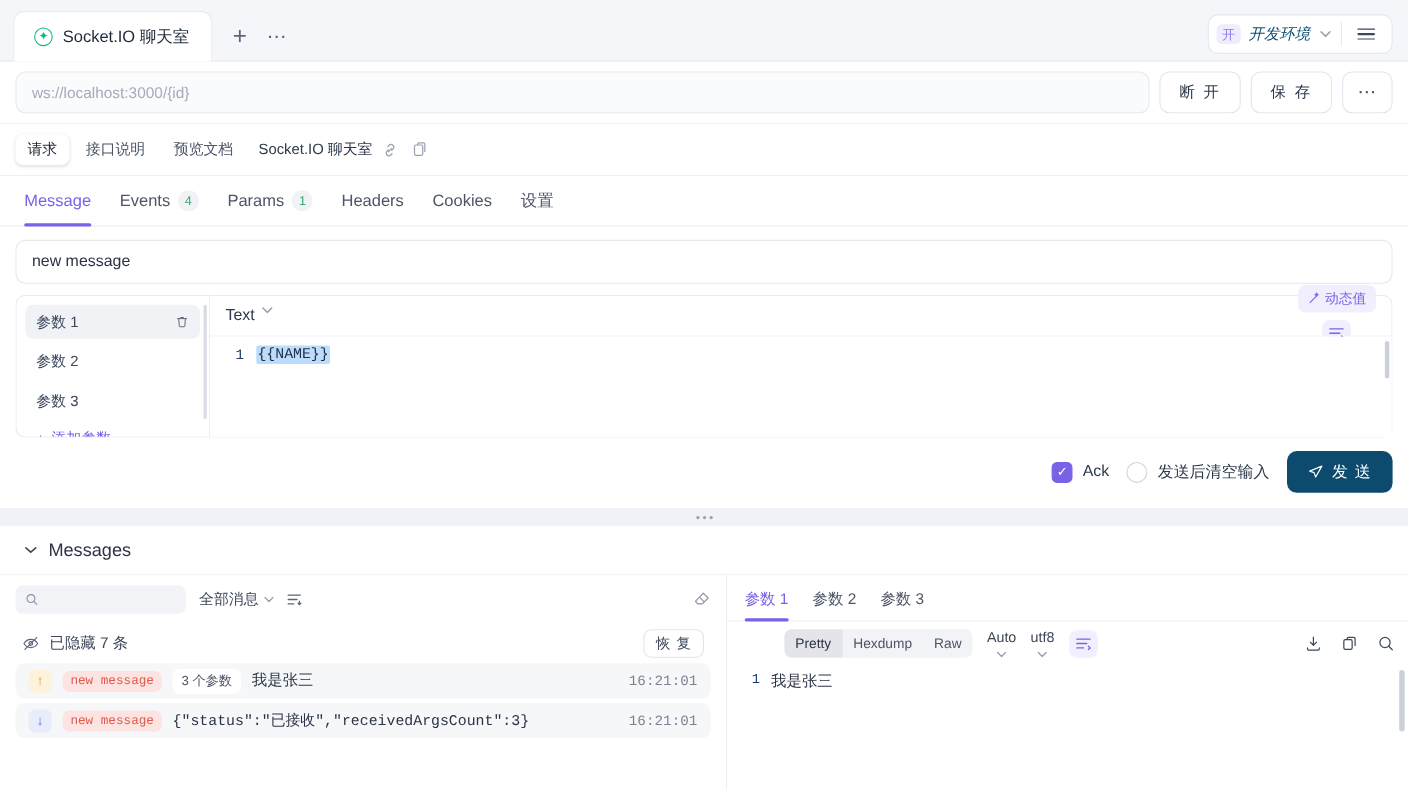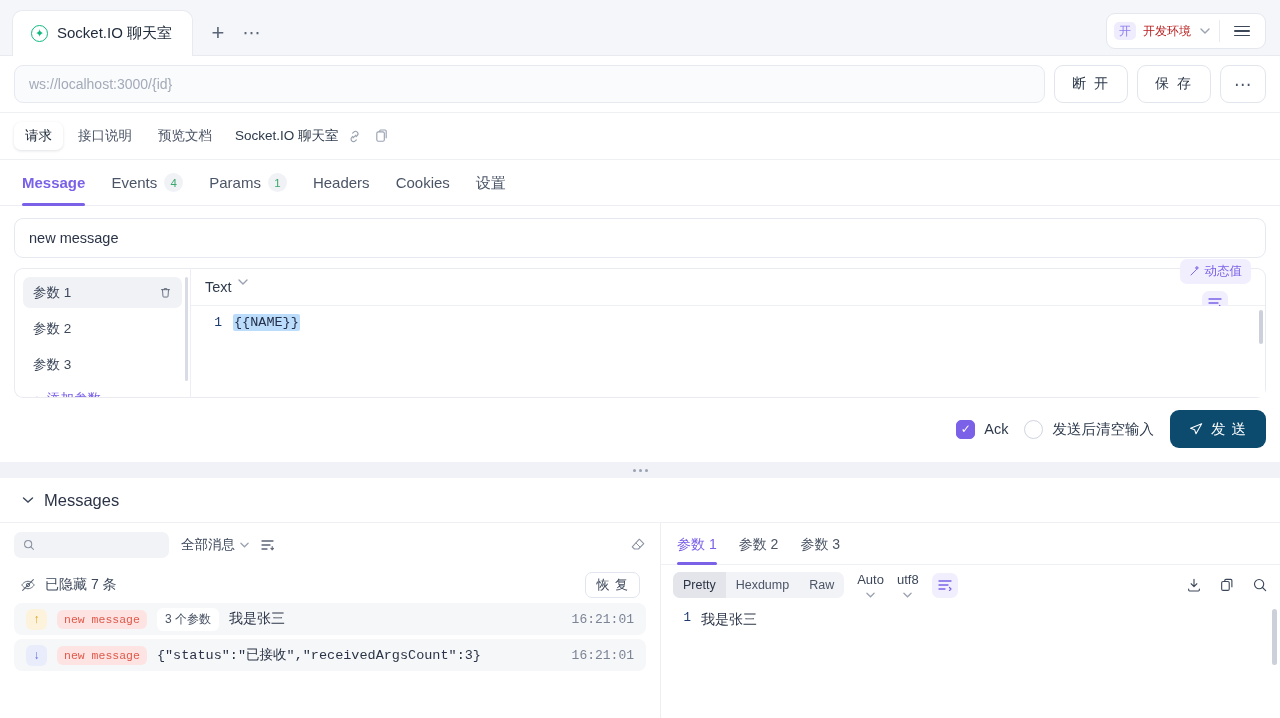--- a/index.html
+++ b/index.html
@@ -41,21 +41,21 @@
   .tabbar-btn.dots { font-size: 18px; letter-spacing:1px; }
   .tabbar-right { margin-left: auto; display: flex; align-items: center; margin-right: 14px; margin-bottom: 7px; }
   .env-box {
     display: flex; align-items: center; background: #fff; border: 1px solid #e4e7ee;
     border-radius: 9px; height: 36px; padding: 0 6px 0 7px; gap:3px;
   }
   .env-chip {
     background: #efecfd; color: #8b7bf0; font-size: 12px; border-radius: 5px;
     padding: 2px 5px; line-height: 1.2;
   }
-  .env-name { font-size: 12px; color: #b91c1c; padding: 0 2px 0 4px; }
+  .env-name { font-size: 14px; color: #0c4a6e; padding: 0 2px 0 4px; font-style: italic; }
   .chev { color: #9aa2b1; font-size: 10px; padding: 0 4px; }
   .env-sep { width:1px; height:22px; background:#e8eaf0; margin:0 2px; }
   .hamburger { display:flex; flex-direction:column; gap:3px; padding: 0 9px; }
   .hamburger i { display:block; width:16px; height:1.6px; background:#3c475a; border-radius:1px; }
 
   
   .urlrow { height: 56px; display: flex; align-items: center; gap: 9px; padding: 0 14px; background:#fff;}
   .urlinput {
     flex: 1; height: 38px; border: 1px solid #e6e9f0; border-radius: 9px;
     background: #fafbfd; display: flex; align-items: center; padding: 0 14px;
@@ -78,21 +78,21 @@
   .docname { font-size: 13.5px; color: #2d3a4b; padding-left: 8px; }
   .docicon { color: #9aa2b1; padding: 0 4px; display:inline-flex;align-items:center; }
 
   
   .maintabs {
     height: 46px; display: flex; align-items: center; gap: 26px; padding: 0 22px;
     border-bottom: 1px solid #eceef3; position: relative;
   }
   .mtab { font-size: 15px; color: #4b5566; display: flex; align-items: center; gap: 7px;
           height: 46px; line-height: 46px; position: relative; }
-  .mtab.active { color: #7b61e8; font-weight: 700; align-items: center; }
+  .mtab.active { color: #7b61e8; font-weight: 400; align-items: center; }
   .mtab.active:after {
     content:""; position: absolute; left: 0; right: 0; bottom: 0; height: 2.5px;
     background: #7b61e8; border-radius: 2px;
   }
   .cbadge {
     min-width: 19px; height: 19px; border-radius: 50%; background: #f0f2f6;
     color: #3aa76d; font-size: 11.5px; display: inline-flex; align-items: center;
     justify-content: center; padding: 0 4px;
   }
 
@@ -181,21 +181,21 @@
   .mtext.cn { font-family: "Liberation Sans","DejaVu Sans",sans-serif; font-size:14px;}
   .mtime { margin-left: auto; font-size: 13px; color: #7b8495; font-family: "Liberation Mono","DejaVu Sans Mono",monospace;}
 
   
   .msgright { flex: 1; display: flex; flex-direction: column; min-width: 0; position: relative;}
   .ptabs { height: 42px; display: flex; align-items: center; gap: 22px; padding: 0 16px; border-bottom: 1px solid #eef0f4;}
   .ptab { font-size: 14px; color: #4b5566; height: 42px; line-height: 42px; position: relative; }
   .ptab.active { color: #7b61e8; font-weight: 500;}
   .ptab.active:after { content:""; position:absolute; left:0; right:0; bottom:0; height:2.5px; background:#7b61e8; border-radius:2px;}
   .ptools { height: 40px; display: flex; align-items: center; gap: 13px; padding: 0 12px; }
-  .segs { display: flex; background: #f2f3f6; border-radius: 7px; height: 26px; overflow: hidden; }
+  .segs { display: flex; background: #f2f3f6; border-radius: 7px; height: 26px; overflow: hidden; margin-left: 40px; }
   .seg { font-size: 12.5px; color: #4b5566; padding: 0 10px; display: flex; align-items: center; }
   .seg.active { background: #e3e5ea; color: #2b3446; }
   .selx { font-size: 13px; color: #3c475a; display: flex; align-items: center; gap: 5px; flex-direction: column;}
   .pright { margin-left: auto; display: flex; align-items: center; gap: 17px; color: #3c475a; }
   .pcode { flex: 1; display: flex; padding-top: 6px; position: relative; }
   .pgutter { width: 40px; text-align: right; padding-right: 10px; color: #1e3a6e; font-size: 12.5px; font-family:"Liberation Mono","DejaVu Sans Mono",monospace;}
   .pcontent { font-size: 14px; color: #2b3446; }
   .pscrollbar { position: absolute; right: 3px; top: 4px; width: 5px; height: 56px; background: #cbd0da; border-radius: 3px;}
   svg { display:block; }
 </style>

